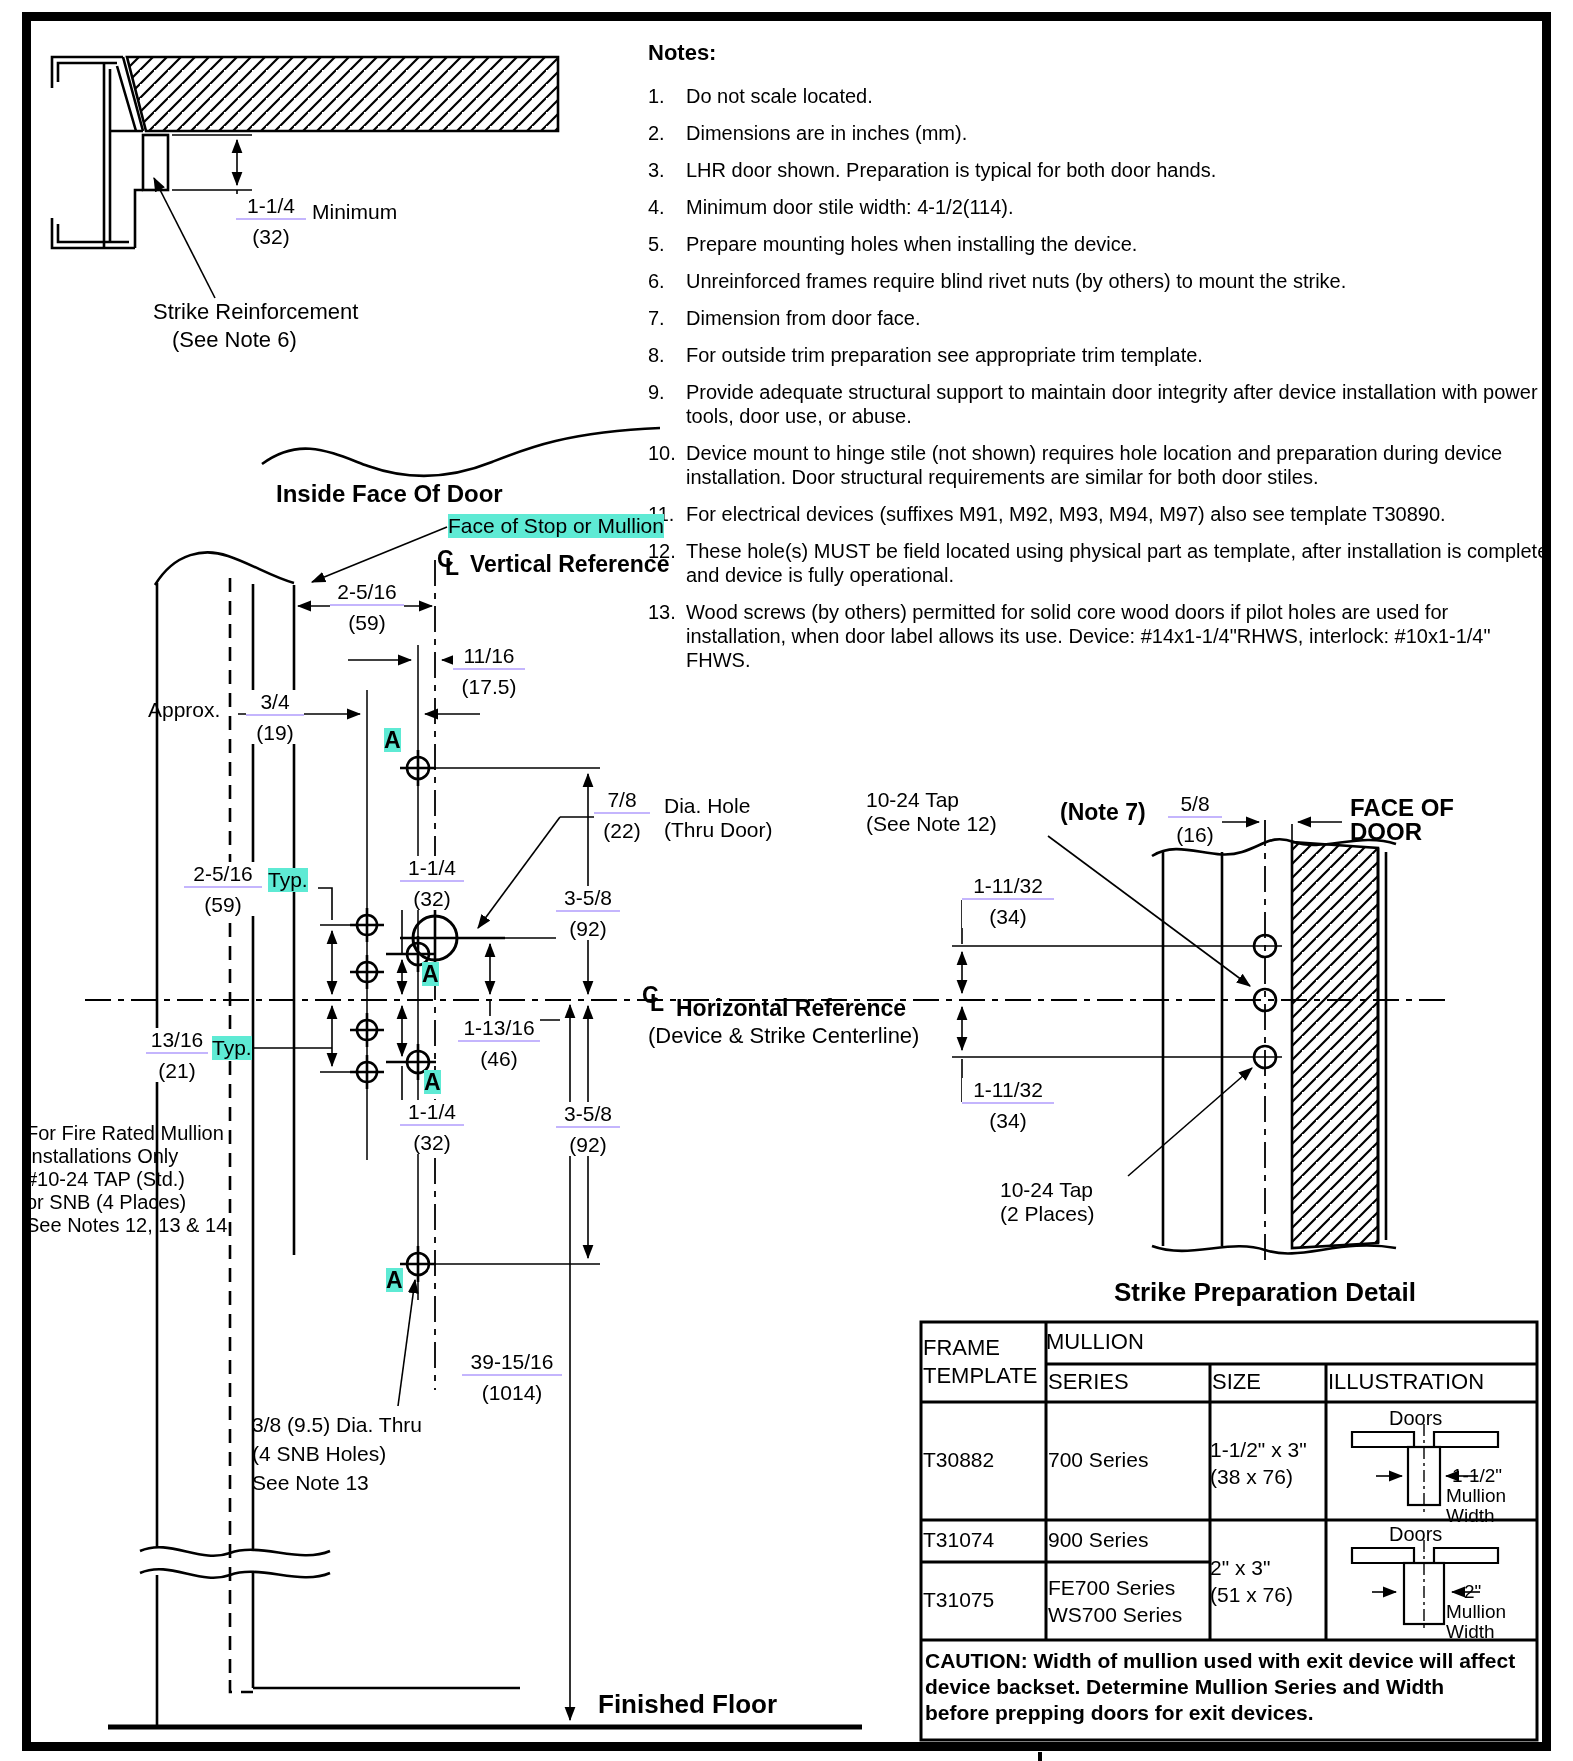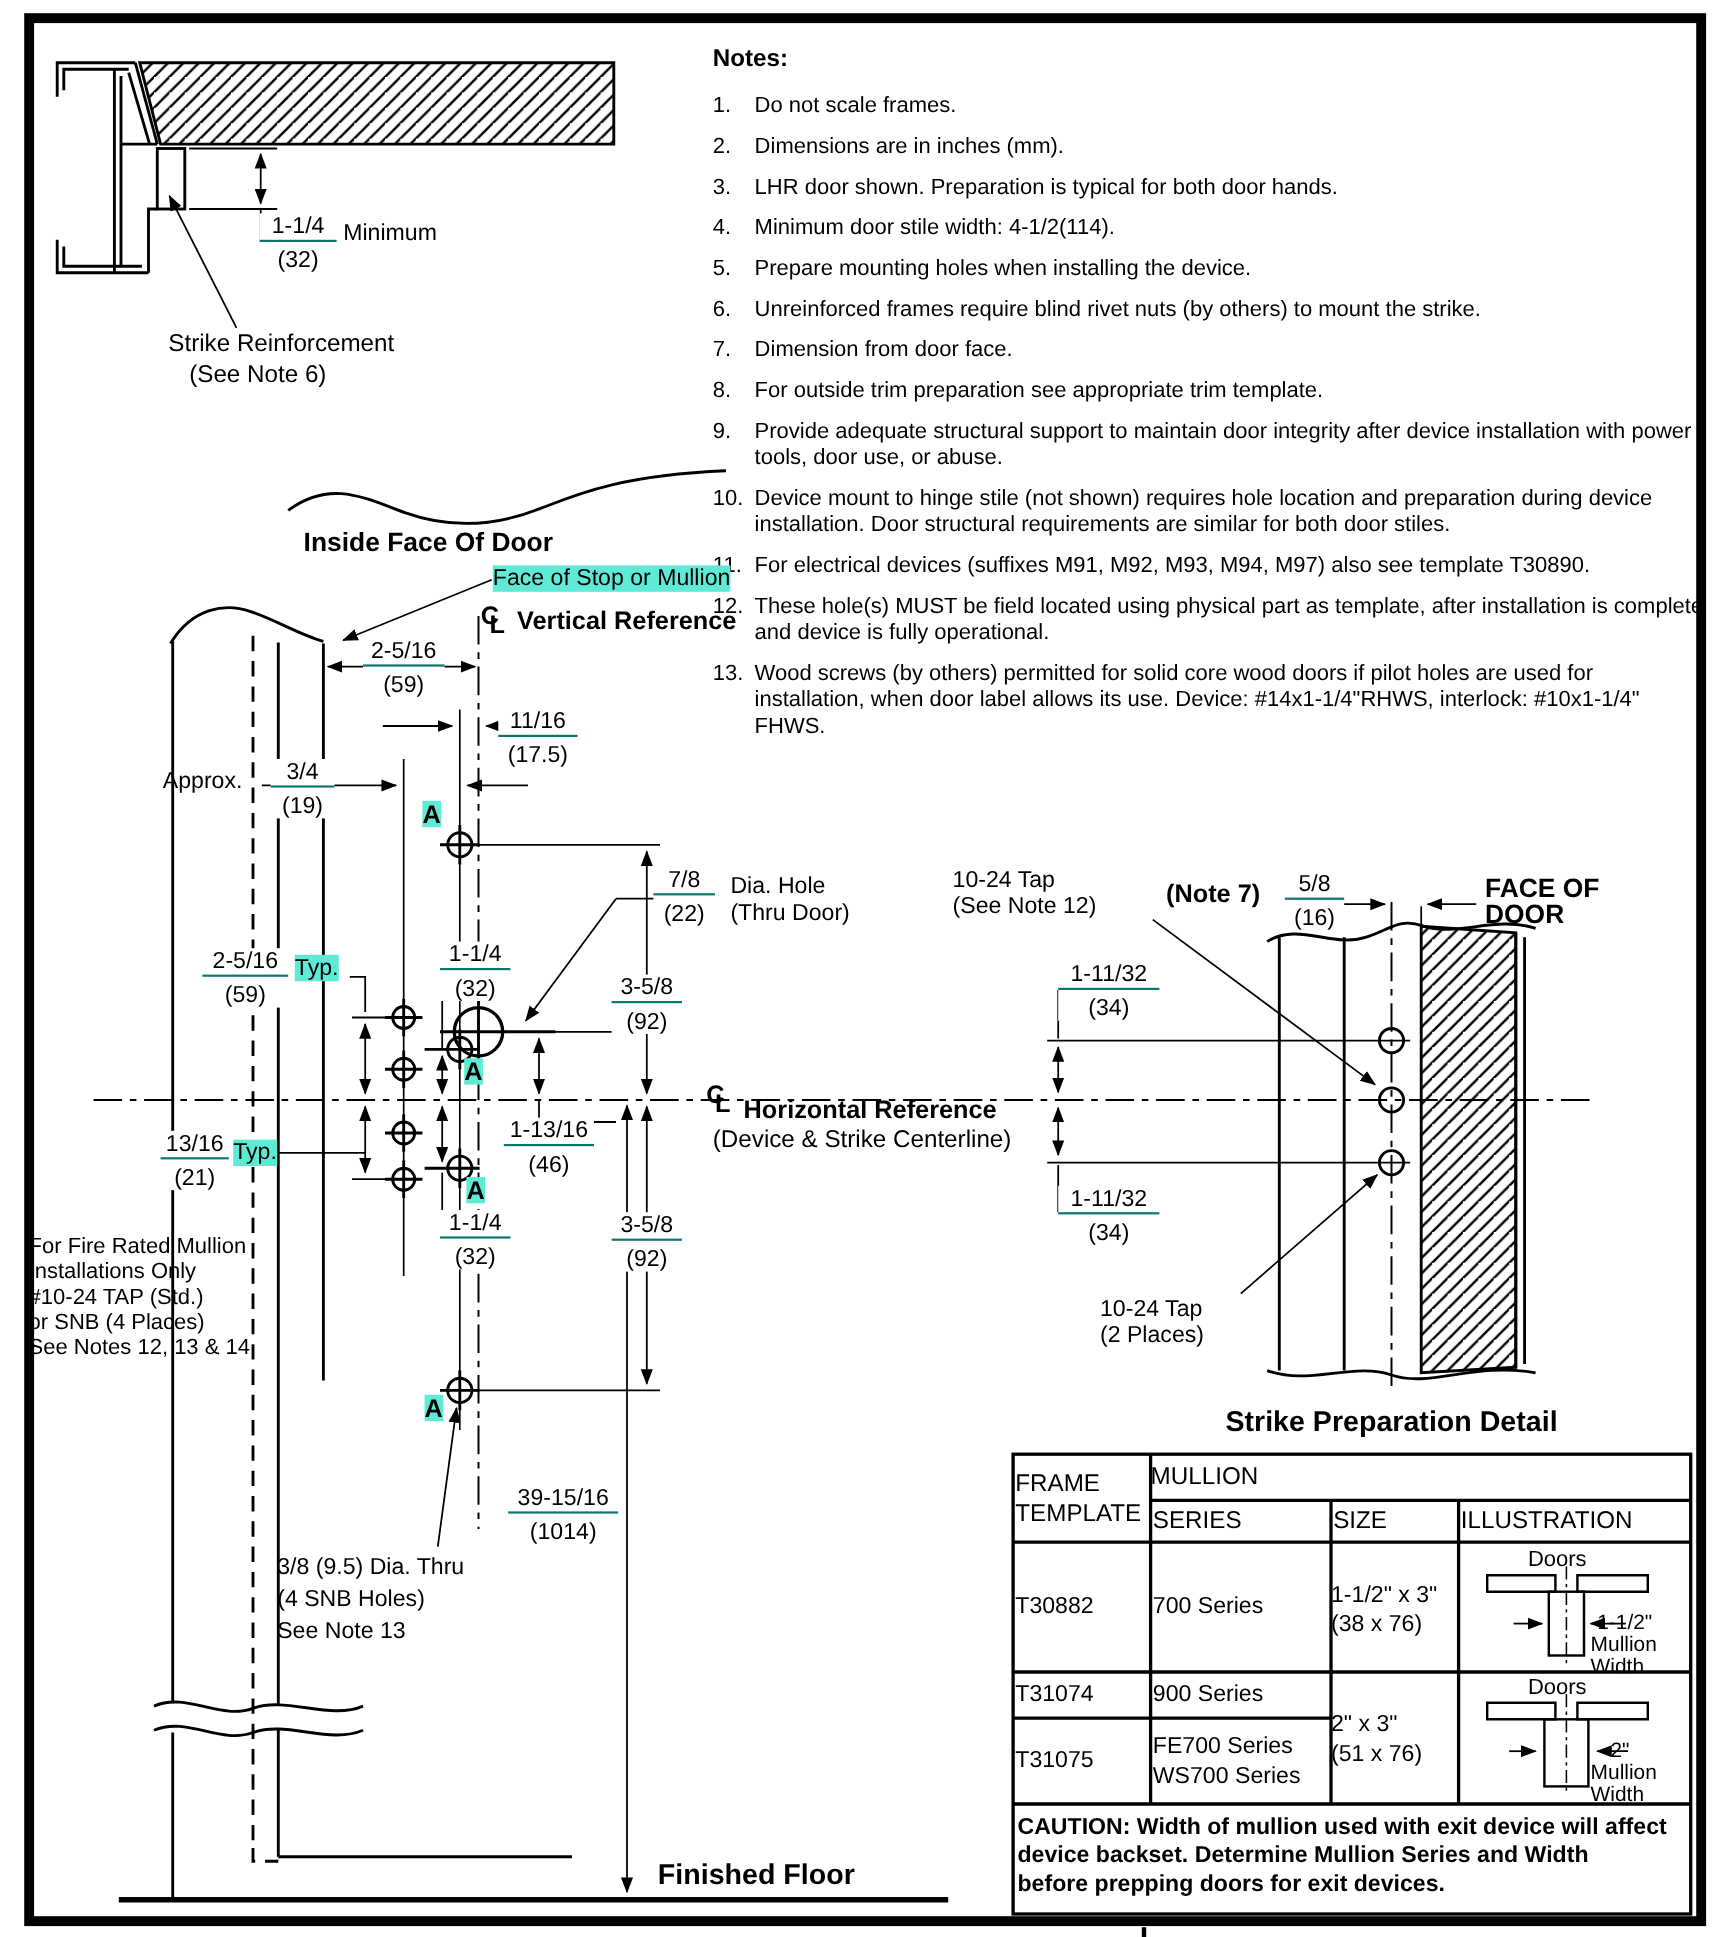--- a/index.html
+++ b/index.html
@@ -6,21 +6,21 @@
   .page{position:relative;width:1573px;height:1761px;background:#fff;color:#000;
         font-family:"Liberation Sans",sans-serif;overflow:hidden}
   .pborder{position:absolute;left:22px;top:12px;width:1529px;height:1739px;
            border:9px solid #000;box-sizing:border-box}
   svg.lines{position:absolute;left:0;top:0}
   .lbl{position:absolute;font-size:21px;line-height:24px;white-space:pre-line}
   .b{font-weight:bold}
   .c{text-align:left}
   .bg{background:#5eead4}
   .dim{position:absolute;text-align:center;font-size:21px;line-height:23px;background:#fff}
-  .din{display:block;border-bottom:2px solid #0f766e;padding:0 3px 1px}
+  .din{display:block;border-bottom:2px solid #c4b5fd;padding:0 3px 1px}
   .dmm{display:block;padding-top:5px}
   .clsym{position:absolute;width:28px;height:32px;font-weight:bold;font-size:23px;line-height:23px}
   .clsym .c1{position:absolute;left:0;top:0}
   .clsym .c2{position:absolute;left:8px;top:8px}
   .notes{position:absolute;left:648px;top:40px;width:904px}
   .notes .nt{font-size:22px;font-weight:bold;margin:0 0 18px 0}
   .note{display:flex;margin-bottom:13px;font-size:20px;line-height:24px}
   .note .n{width:38px;flex:none}
   .note .t{flex:1}
 </style>
@@ -182,21 +182,21 @@
     <span class="dmm">(32)</span>
   </div>
   <div class="lbl" style="left:312px;top:200px">Minimum</div>
   <div class="lbl" style="left:153px;top:300px;font-size:22px">Strike Reinforcement</div>
   <div class="lbl" style="left:172px;top:328px;font-size:22px">(See Note 6)</div>
 
   <div class="notes">
     <div class="nt">Notes:</div>
     <div class="note">
         <span class="n">1.</span>
-        <span class="t">Do not scale frames.</span>
+        <span class="t">Do not scale located.</span>
       </div>
     <div class="note">
         <span class="n">2.</span>
         <span class="t">Dimensions are in inches (mm).</span>
       </div>
     <div class="note">
         <span class="n">3.</span>
         <span class="t">LHR door shown. Preparation is typical for both door hands.</span>
       </div>
     <div class="note">

